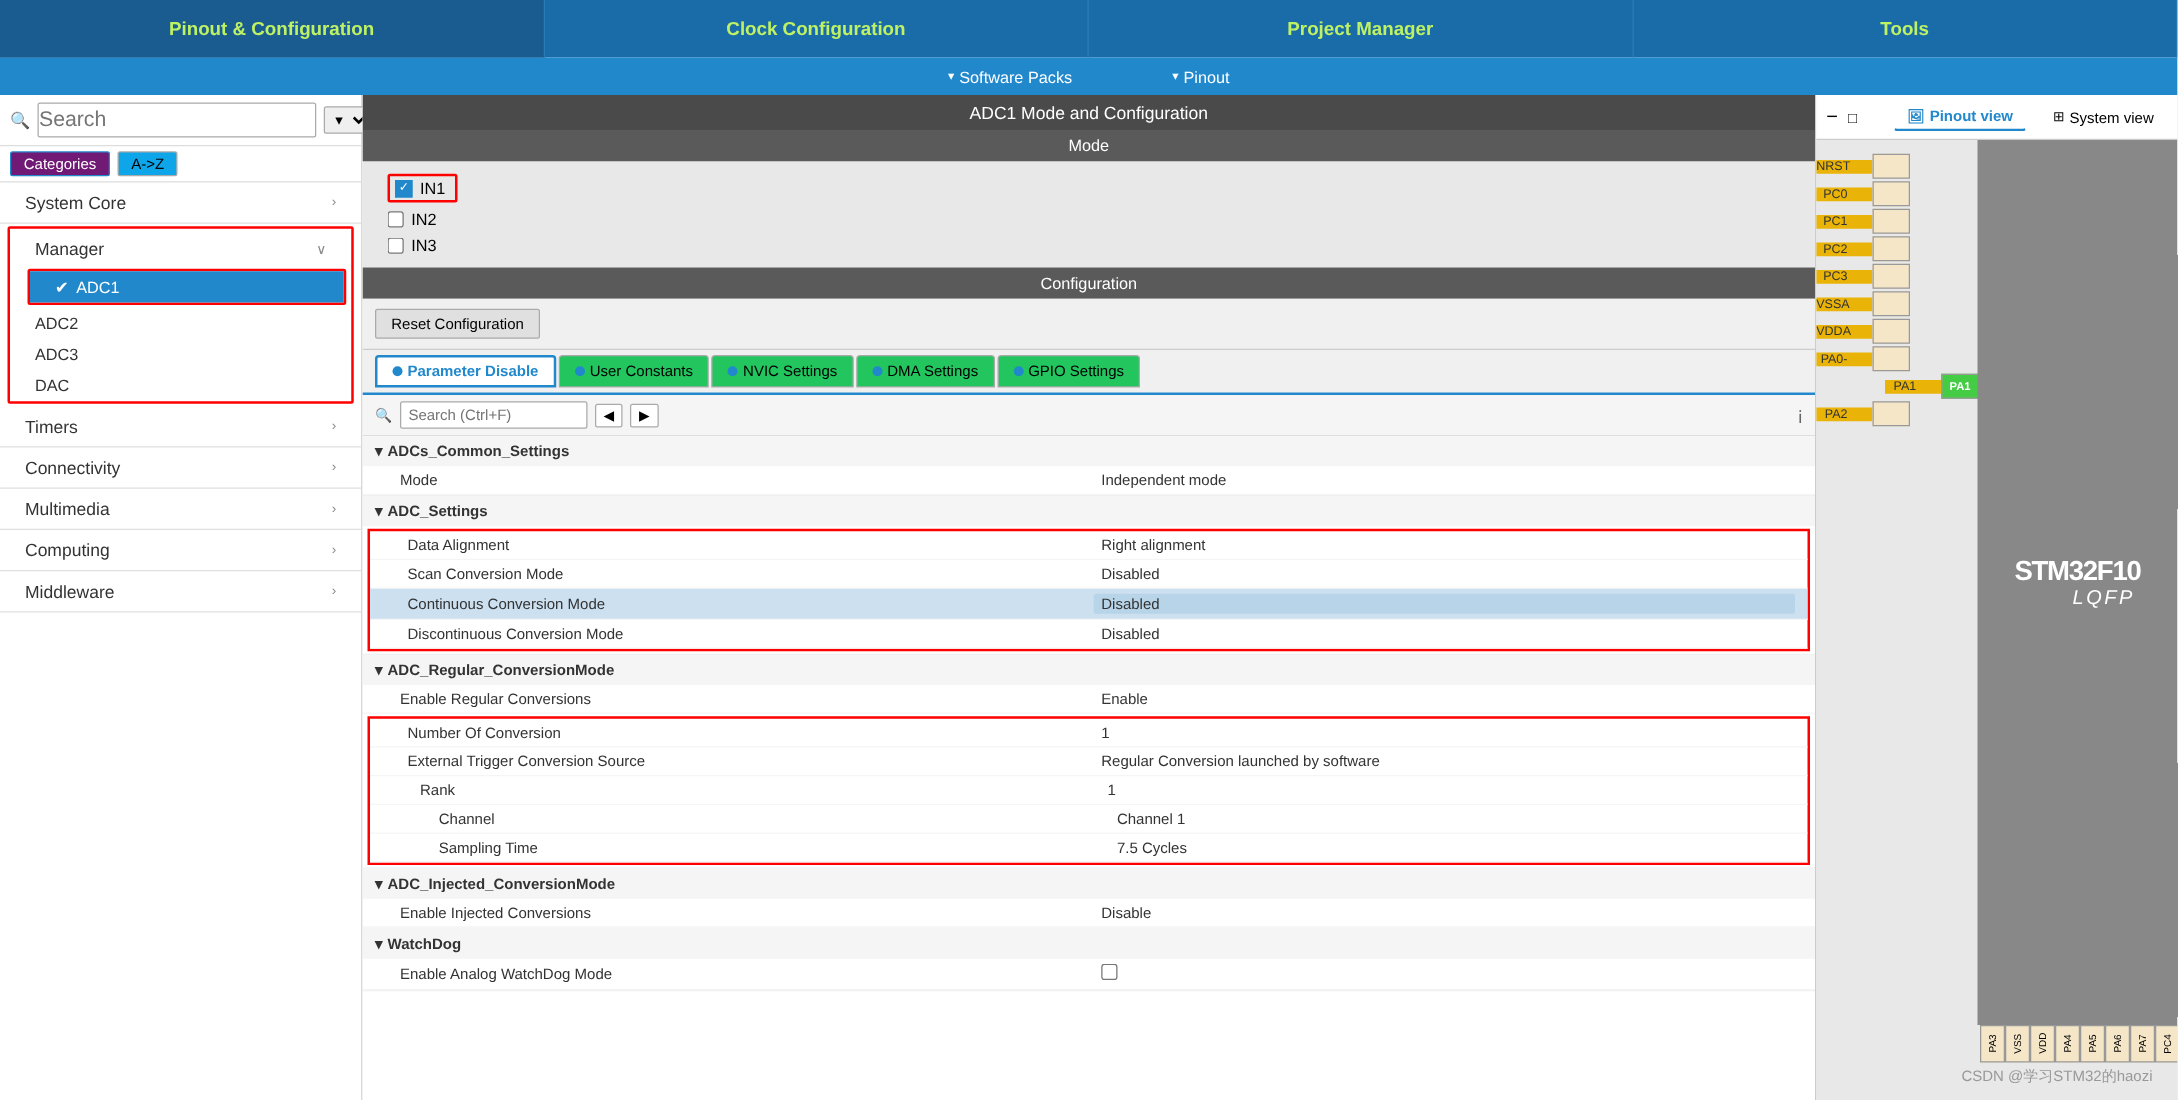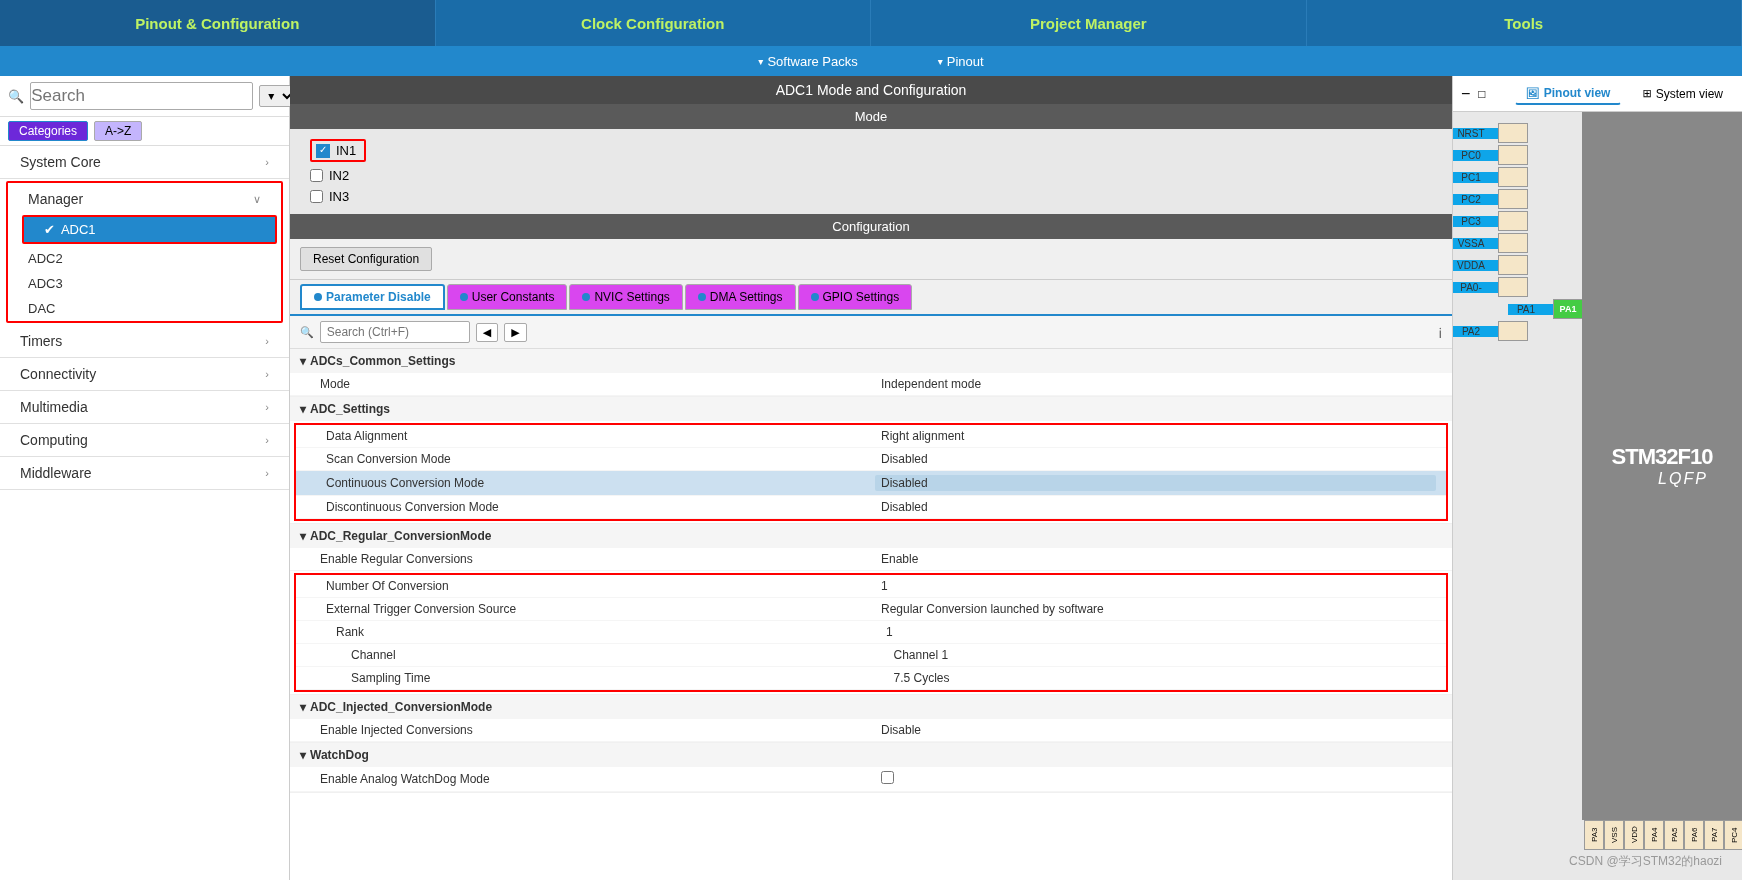--- a/index.html
+++ b/index.html
@@ -16,22 +16,22 @@
 
     
     .main-layout { display: flex; height: calc(880px - 76px); }
 
     
     .sidebar { width: 290px; background: white; border-right: 1px solid #ccc; display: flex; flex-direction: column; flex-shrink: 0; }
     .sidebar-search { padding: 6px 8px; display: flex; align-items: center; gap: 6px; border-bottom: 1px solid #ddd; }
     .sidebar-search input { flex: 1; border: 1px solid #aaa; padding: 3px 6px; border-radius: 2px; font-size: 12px; }
     .sidebar-search select { border: 1px solid #aaa; padding: 2px 4px; font-size: 12px; border-radius: 2px; }
     .sidebar-tabs { display: flex; padding: 4px 8px; gap: 6px; border-bottom: 1px solid #ddd; }
-    .sidebar-tab { padding: 2px 10px; border: 1px solid #aaa; border-radius: 2px; cursor: pointer; font-size: 12px; background: #c4b5fd; }
-    .sidebar-tab.active { background: #6d28d9; color: white; border-color: #2288cc; }
+    .sidebar-tab { padding: 2px 10px; border: 1px solid #aaa; border-radius: 2px; cursor: pointer; font-size: 12px; background: #0ea5e9; }
+    .sidebar-tab.active { background: #701a75; color: white; border-color: #2288cc; }
 
     .sidebar-section { border-bottom: 1px solid #e0e0e0; }
     .sidebar-section-header { padding: 8px 20px; display: flex; align-items: center; justify-content: space-between; cursor: pointer; font-size: 14px; color: #333; }
     .sidebar-section-header .chevron { font-size: 11px; color: #888; }
 
     .sidebar-item { padding: 5px 20px; cursor: pointer; font-size: 13px; color: #333; display: flex; align-items: center; gap: 6px; }
     .sidebar-item.selected { background: #2288cc; color: white; }
 
     
     .center-panel { flex: 1; display: flex; flex-direction: column; background: #f8f8f8; overflow: hidden; }
@@ -43,21 +43,21 @@
     .checkbox-row input[type="checkbox"] { }
 
     .config-section { background: #f0f0f0; flex: 1; display: flex; flex-direction: column; }
     .config-header { background: #5a5a5a; color: white; text-align: center; padding: 5px; font-size: 13px; }
     .config-content { flex: 1; display: flex; flex-direction: column; }
 
     .config-toolbar { padding: 8px 10px; display: flex; align-items: center; gap: 6px; border-bottom: 1px solid #ccc; background: #f0f0f0; }
     .reset-btn { padding: 4px 12px; background: #e0e0e0; border: 1px solid #aaa; border-radius: 2px; cursor: pointer; font-size: 12px; }
 
     .config-tabs { display: flex; padding: 4px 10px; gap: 2px; background: #f0f0f0; border-bottom: 2px solid #2288cc; }
-    .config-tab { padding: 4px 12px; border: 1px solid #aaa; border-radius: 3px 3px 0 0; cursor: pointer; font-size: 12px; background: #d946ef; display: flex; align-items: center; gap: 4px; }
+    .config-tab { padding: 4px 12px; border: 1px solid #aaa; border-radius: 3px 3px 0 0; cursor: pointer; font-size: 12px; background: #22c55e; display: flex; align-items: center; gap: 4px; }
     .config-tab.active { background: white; border-bottom: 2px solid white; color: #2288cc; font-weight: bold; border: 2px solid #2288cc; }
     .config-tab .dot { width: 8px; height: 8px; background: #2288cc; border-radius: 50%; display: inline-block; }
 
     .search-bar { display: flex; align-items: center; padding: 5px 10px; gap: 6px; background: #f5f5f5; border-bottom: 1px solid #ddd; }
     .search-bar input { border: 1px solid #aaa; padding: 3px 6px; font-size: 12px; border-radius: 2px; width: 150px; }
     .nav-btn { border: 1px solid #aaa; background: white; padding: 2px 6px; cursor: pointer; border-radius: 2px; font-size: 11px; }
     .info-btn { margin-left: auto; color: #666; font-size: 14px; }
 
     .params-tree { flex: 1; overflow-y: auto; background: white; }
     .tree-group { border-bottom: 1px solid #f0f0f0; }
@@ -68,21 +68,21 @@
     .tree-row.selected-row { background: #cce0f0; }
 
     
     .right-panel { width: 290px; background: #f0f0f0; border-left: 1px solid #ccc; display: flex; flex-direction: column; flex-shrink: 0; }
     .right-panel-tabs { display: flex; padding: 6px 8px; gap: 6px; border-bottom: 1px solid #ccc; background: white; }
     .right-tab { padding: 3px 10px; border-radius: 3px; cursor: pointer; font-size: 12px; display: flex; align-items: center; gap: 4px; border: 1px solid transparent; }
     .right-tab.active { color: #2288cc; border-bottom: 2px solid #2288cc; font-weight: bold; }
 
     .chip-view { flex: 1; position: relative; overflow: hidden; background: #e8e8e8; }
     .pin-row { display: flex; align-items: center; height: 22px; }
-    .pin-label { width: 45px; text-align: center; font-size: 10px; padding-right: 9px; color: #333; background: #0ea5e9; }
+    .pin-label { width: 45px; text-align: right; font-size: 10px; padding-right: 20px; color: #333; background: #eab308; }
     .pin-box { width: 30px; height: 20px; border: 1px solid #999; background: #f5e6c8; display: flex; align-items: center; justify-content: center; font-size: 9px; }
     .pin-box.green { background: #44cc44; color: white; font-weight: bold; }
     .highlight-box { border: 2px solid red; border-radius: 2px; }
     .cb-checked { appearance: none; width: 14px; height: 14px; border: 2px solid #2288cc; background: #2288cc; position: relative; cursor: pointer; }
     .cb-checked::after { content: '✓'; color: white; font-size: 10px; position: absolute; top: -2px; left: 1px; }
 
     .watermark { position: fixed; bottom: 10px; right: 20px; font-size: 12px; color: #999; }
 
     .sub-nav-chevron { font-size: 10px; }
 

